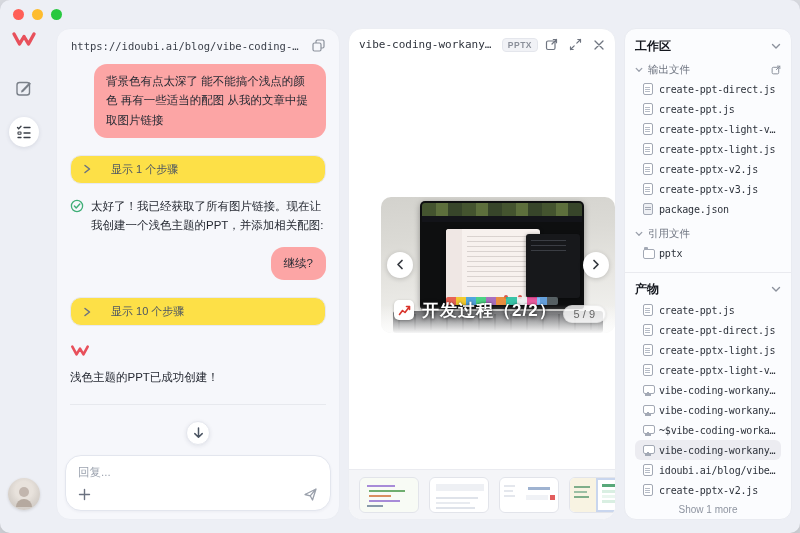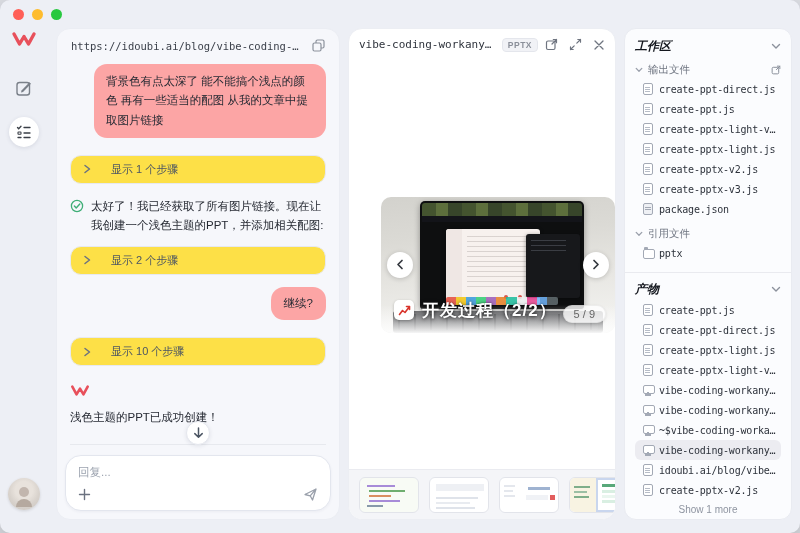--- a/index.html
+++ b/index.html
@@ -88,21 +88,21 @@
   .thumb.t4 { display:flex; }
   .t4a { width:26px; height:100%; background-color:#f8f3e2; background-repeat:no-repeat; background-image:
     linear-gradient(#7fae8a,#7fae8a),linear-gradient(#9cbfa4,#9cbfa4),linear-gradient(#7fae8a,#7fae8a);
     background-position:4px 8px,4px 13px,4px 18px; background-size:16px 2px,13px 2px,15px 2px; }
   .t4b { flex:1; height:100%; background-color:#fff; border-left:1px solid #e6e8ee; outline:2px solid #c9d6ee; outline-offset:-2px; background-repeat:no-repeat; background-image:
     linear-gradient(#58a87a,#58a87a),linear-gradient(#d9efe2,#d9efe2),linear-gradient(#eaf6ef,#eaf6ef),linear-gradient(#d9efe2,#d9efe2);
     background-position:5px 6px,5px 12px,5px 17px,5px 22px; background-size:22px 3px,24px 3px,24px 3px,24px 3px; }
 
   
   .ws-card { flex:1; background:#fbfcfe; border:1px solid #e9ebf1; border-radius:12px; padding:9px 10px 6px; display:flex; flex-direction:column; overflow:hidden; }
-  .ws-title-row { display:flex; align-items:center; justify-content:space-between; height:17px;font-style:italic; }
+  .ws-title-row { display:flex; align-items:center; justify-content:space-between; height:17px; }
   .ws-title { font-size:12px; font-weight:bold; color:#14171e; }
   .ws-sub-row { display:flex; align-items:center; gap:5px; margin-top:8px; height:14px; }
   .ws-sub { font-size:10.5px; color:#6e7480; }
   .ws-sub-row .ext { margin-left:auto; }
   .ws-list { margin-top:2px; }
   .ws-item { display:flex; align-items:center; gap:6px; height:20px; padding:0 5px 0 8px; border-radius:6px; }
   .ws-item span.lbl { font-family:"DejaVu Sans Mono",monospace; font-size:10px; letter-spacing:-.2px; color:#2d323b; white-space:nowrap; overflow:hidden; text-overflow:ellipsis; }
   .ws-item.selected { background:#ececf1; }
   .ws-divider { border:0; border-top:1px solid #e9eaef; margin:9px -10px 8px; }
   .show-more { text-align:center; font-size:10px; color:#8e94a0; margin-top:4px; }
@@ -178,26 +178,20 @@
         </div>
 
         <div class="note">
           <svg width="14" height="14" viewBox="0 0 14 14">
               <circle cx="7" cy="7" r="5.6" fill="none" stroke="#3fae77" stroke-width="1.3"></circle>
               <path d="M4.4 7.1 l1.8 1.9 L9.8 5" fill="none" stroke="#3fae77" stroke-width="1.4" stroke-linecap="round" stroke-linejoin="round"></path>
             </svg>
           <p>太好了！我已经获取了所有图片链接。现在让我创建一个浅色主题的PPT，并添加相关配图:</p>
         </div>
 
-        <div class="step-box s2">
-          <svg width="8" height="10" viewBox="0 0 8 10">
-              <path d="M2 1.5 L6.5 5 L2 8.5" fill="none" stroke="#6b7280" stroke-width="1.5" stroke-linecap="round" stroke-linejoin="round"></path>
-            </svg>
-          <span>显示 2 个步骤</span>
-        </div>
 
         <div class="bubble b2">继续?</div>
 
         <div class="step-box s3">
           <svg width="8" height="10" viewBox="0 0 8 10">
               <path d="M2 1.5 L6.5 5 L2 8.5" fill="none" stroke="#6b7280" stroke-width="1.5" stroke-linecap="round" stroke-linejoin="round"></path>
             </svg>
           <span>显示 10 个步骤</span>
         </div>
 

